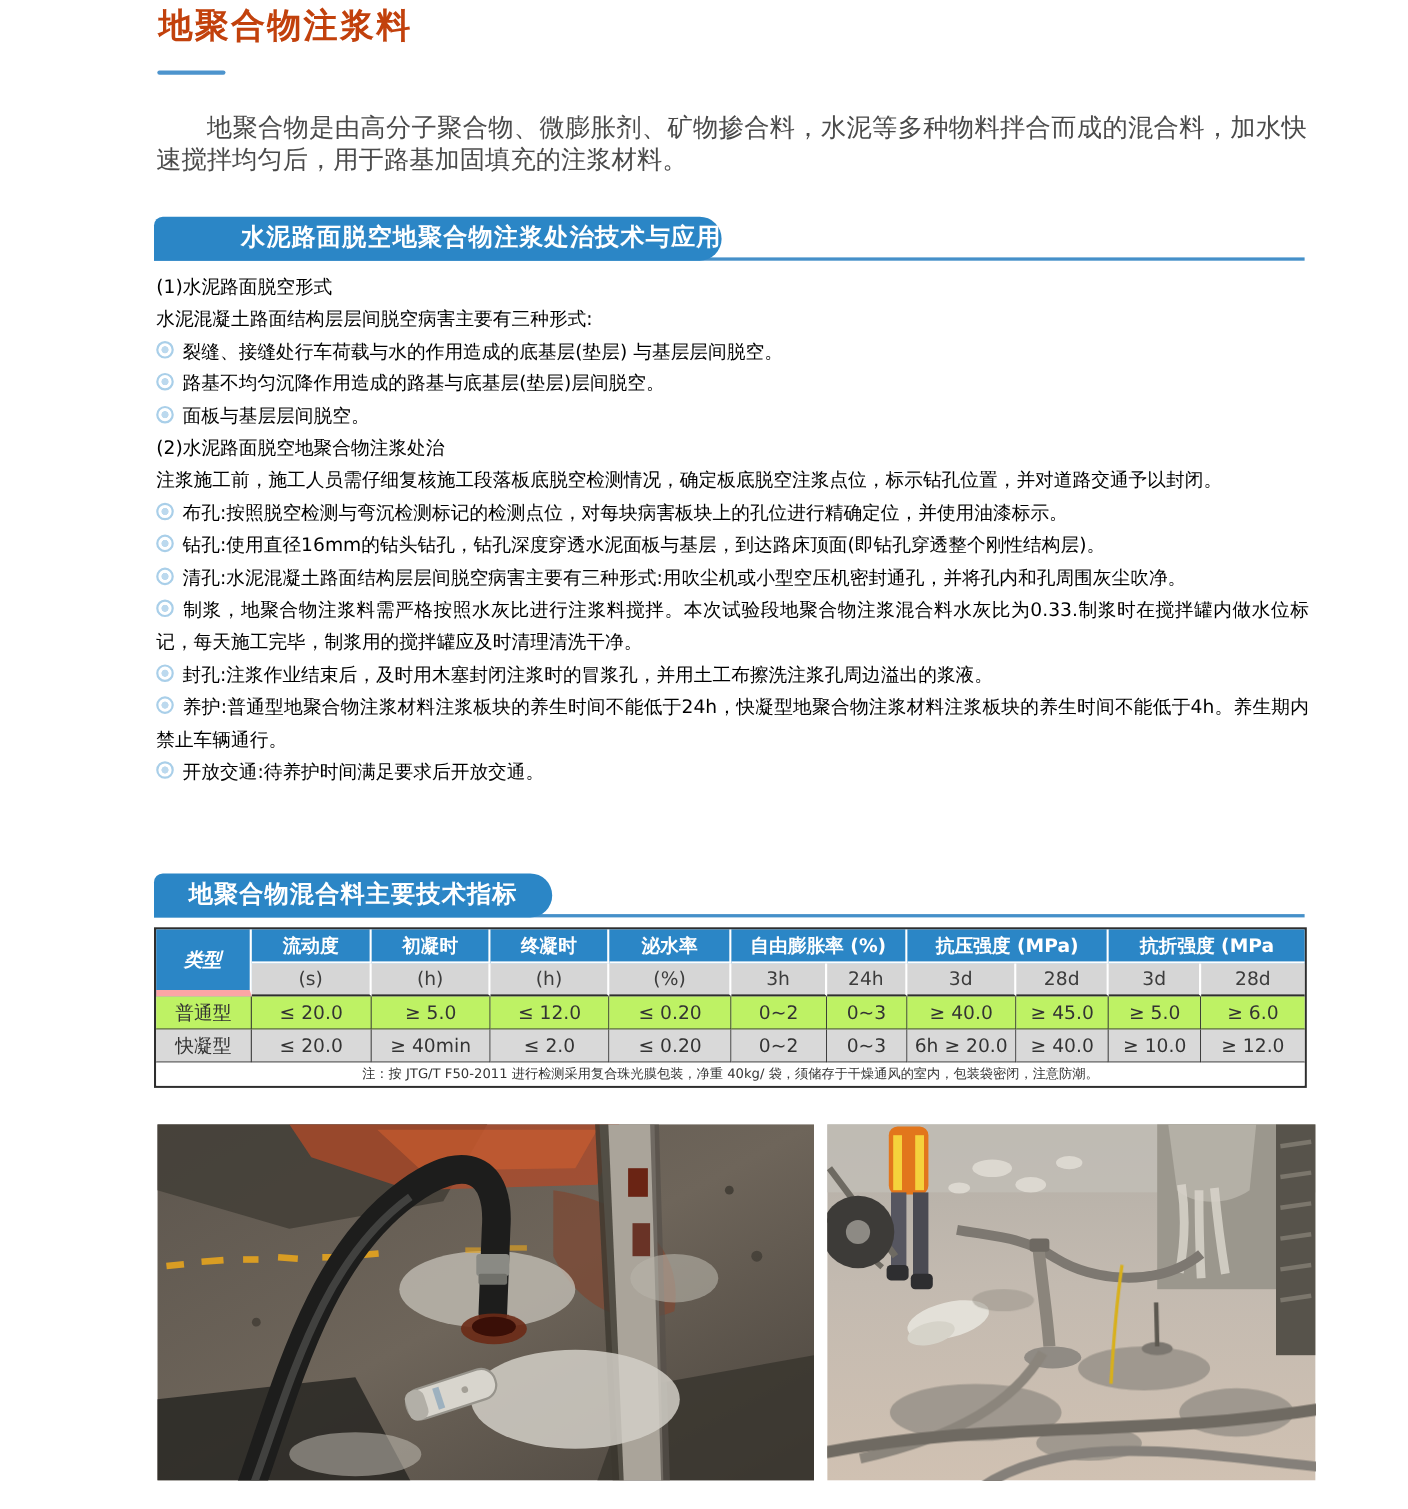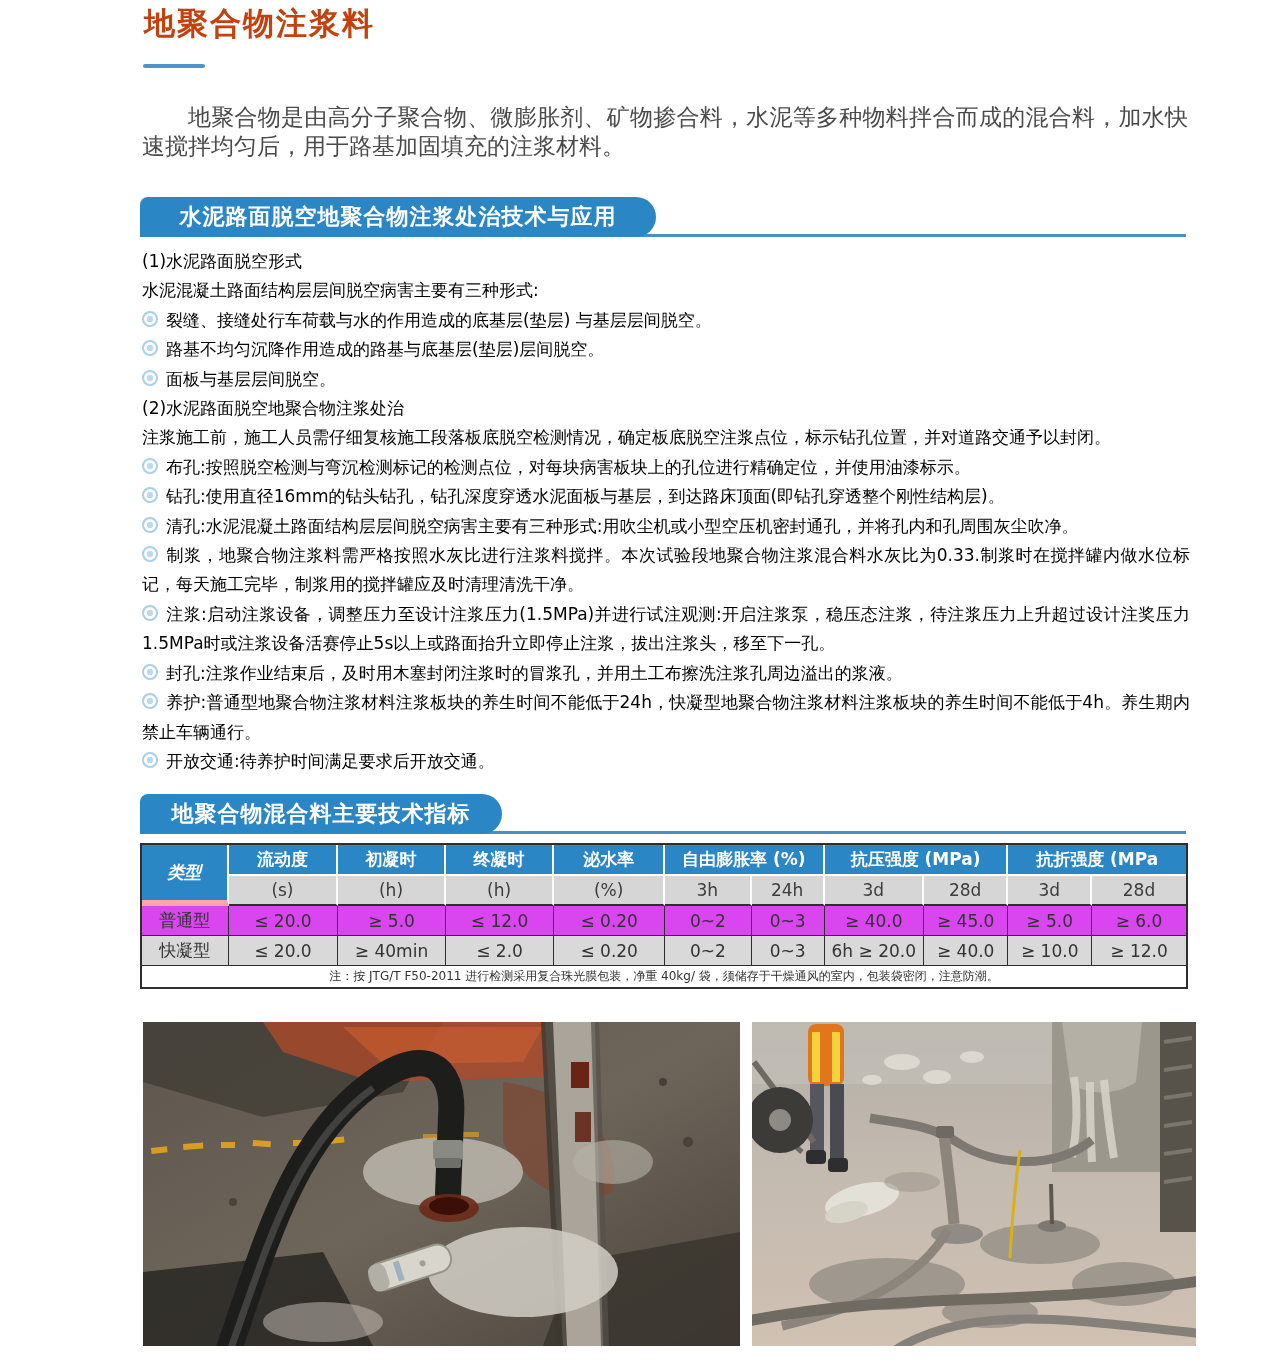--- a/index.html
+++ b/index.html
@@ -9,21 +9,21 @@
   .title{position:absolute;left:142px;top:1px;margin:2px;font-size:31px;font-weight:700;
          color:#c2410c;letter-spacing:2px;}
   .title-underline{position:absolute;left:143px;top:64px;width:62px;height:4px;
          background:#4d94cd;border-radius:2px;}
   .intro{position:absolute;left:142px;top:103px;width:1046px;margin:0;font-size:23px;
          line-height:29px;color:#4a4a4a;text-indent:2em;text-align:justify;}
 
   .banner{position:absolute;height:40px;line-height:40px;background:#2b86c6;color:#ffffff;
           font-weight:700;font-size:22px;letter-spacing:1px;text-align:center;
           border-radius:8px 20px 20px 0;z-index:2;}
-  .banner1{left:140px;top:197px;width:516px;}
+  .banner1{left:140px;top:197px;width:516px;text-align:right;}
   .banner2{left:140px;top:794px;width:362px;}
   .banner-line{position:absolute;height:3px;background:#4590c9;z-index:1;}
   .line1{left:140px;top:234px;width:1046px;}
   .line2{left:140px;top:831px;width:1046px;}
 
   .content{position:absolute;left:142px;top:247px;width:1048px;font-size:17px;color:#000000;}
   .content p{margin:0;line-height:29.4px;text-align:justify;}
   .ring{display:inline-block;width:12px;height:12px;border-radius:50%;
         border:2px solid #a9cfe9;
         background:radial-gradient(circle,#bcd9ee 0 3px,#ffffff 3.5px);
@@ -34,21 +34,21 @@
   table{width:100%;border-collapse:separate;border-spacing:0;table-layout:fixed;}
   th,td{padding:0 2px;text-align:center;font-size:17px;box-sizing:border-box;
         overflow:hidden;white-space:nowrap;}
   thead th{background:#2b86c6;color:#ffffff;font-weight:600;height:31px;
            border-right:2px solid #ffffff;border-bottom:2px solid #ffffff;}
   thead tr.h2 th{background:#d6d6d6;color:#3c3c3c;font-weight:400;height:30px;
            border-bottom:2px solid #2e2e2e;}
   th.type-th{border-bottom:6px solid #fca5a5;font-style:italic;}
   thead th.noR{border-right:none;}
   tbody td{height:30px;border-right:1.6px solid #2e2e2e;border-bottom:1.6px solid #2e2e2e;
-           color:#333333;background:#d946ef;}
+           color:#333333;background:#bef264;}
   tbody tr.r1 td{background:#d9d9d9;}
   tbody td.noR{border-right:none;}
   tbody tr.note td{border-right:none;border-bottom:none;font-size:12px;height:21px;
            background:#ffffff;white-space:normal;}
 
   .photo{position:absolute;top:1022px;display:block;}
   .photoL{left:143px;}
   .photoR{left:752px;}
 </style>
 </head>
@@ -68,21 +68,20 @@
     <p>水泥混凝土路面结构层层间脱空病害主要有三种形式:</p>
     <p class="bullet"><span class="ring"></span><span>裂缝、接缝处行车荷载与水的作用造成的底基层(垫层) 与基层层间脱空。</span></p>
     <p class="bullet"><span class="ring"></span><span>路基不均匀沉降作用造成的路基与底基层(垫层)层间脱空。</span></p>
     <p class="bullet"><span class="ring"></span><span>面板与基层层间脱空。</span></p>
     <p>(2)水泥路面脱空地聚合物注浆处治</p>
     <p>注浆施工前，施工人员需仔细复核施工段落板底脱空检测情况，确定板底脱空注浆点位，标示钻孔位置，并对道路交通予以封闭。</p>
     <p class="bullet"><span class="ring"></span><span>布孔:按照脱空检测与弯沉检测标记的检测点位，对每块病害板块上的孔位进行精确定位，并使用油漆标示。</span></p>
     <p class="bullet"><span class="ring"></span><span>钻孔:使用直径16mm的钻头钻孔，钻孔深度穿透水泥面板与基层，到达路床顶面(即钻孔穿透整个刚性结构层)。</span></p>
     <p class="bullet"><span class="ring"></span><span>清孔:水泥混凝土路面结构层层间脱空病害主要有三种形式:用吹尘机或小型空压机密封通孔，并将孔内和孔周围灰尘吹净。</span></p>
     <p class="bullet"><span class="ring"></span><span>制浆，地聚合物注浆料需严格按照水灰比进行注浆料搅拌。本次试验段地聚合物注浆混合料水灰比为0.33.制浆时在搅拌罐内做水位标记，每天施工完毕，制浆用的搅拌罐应及时清理清洗干净。</span></p>
-    <p class="bullet"><span class="ring"></span><span>注浆:启动注浆设备，调整压力至设计注浆压力(1.5MPa)并进行试注观测:开启注浆泵，稳压态注浆，待注浆压力上升超过设计注奖压力1.5MPa时或注浆设备活赛停止5s以上或路面抬升立即停止注浆，拔出注浆头，移至下一孔。</span></p>
     <p class="bullet"><span class="ring"></span><span>封孔:注浆作业结束后，及时用木塞封闭注浆时的冒浆孔，并用土工布擦洗注浆孔周边溢出的浆液。</span></p>
     <p class="bullet"><span class="ring"></span><span>养护:普通型地聚合物注浆材料注浆板块的养生时间不能低于24h，快凝型地聚合物注浆材料注浆板块的养生时间不能低于4h。养生期内禁止车辆通行。</span></p>
     <p class="bullet"><span class="ring"></span><span>开放交通:待养护时间满足要求后开放交通。</span></p>
   </div>
 
   <div class="banner banner2">地聚合物混合料主要技术指标</div>
   <div class="banner-line line2"></div>
 
   <div class="tablewrap">
     <table>

